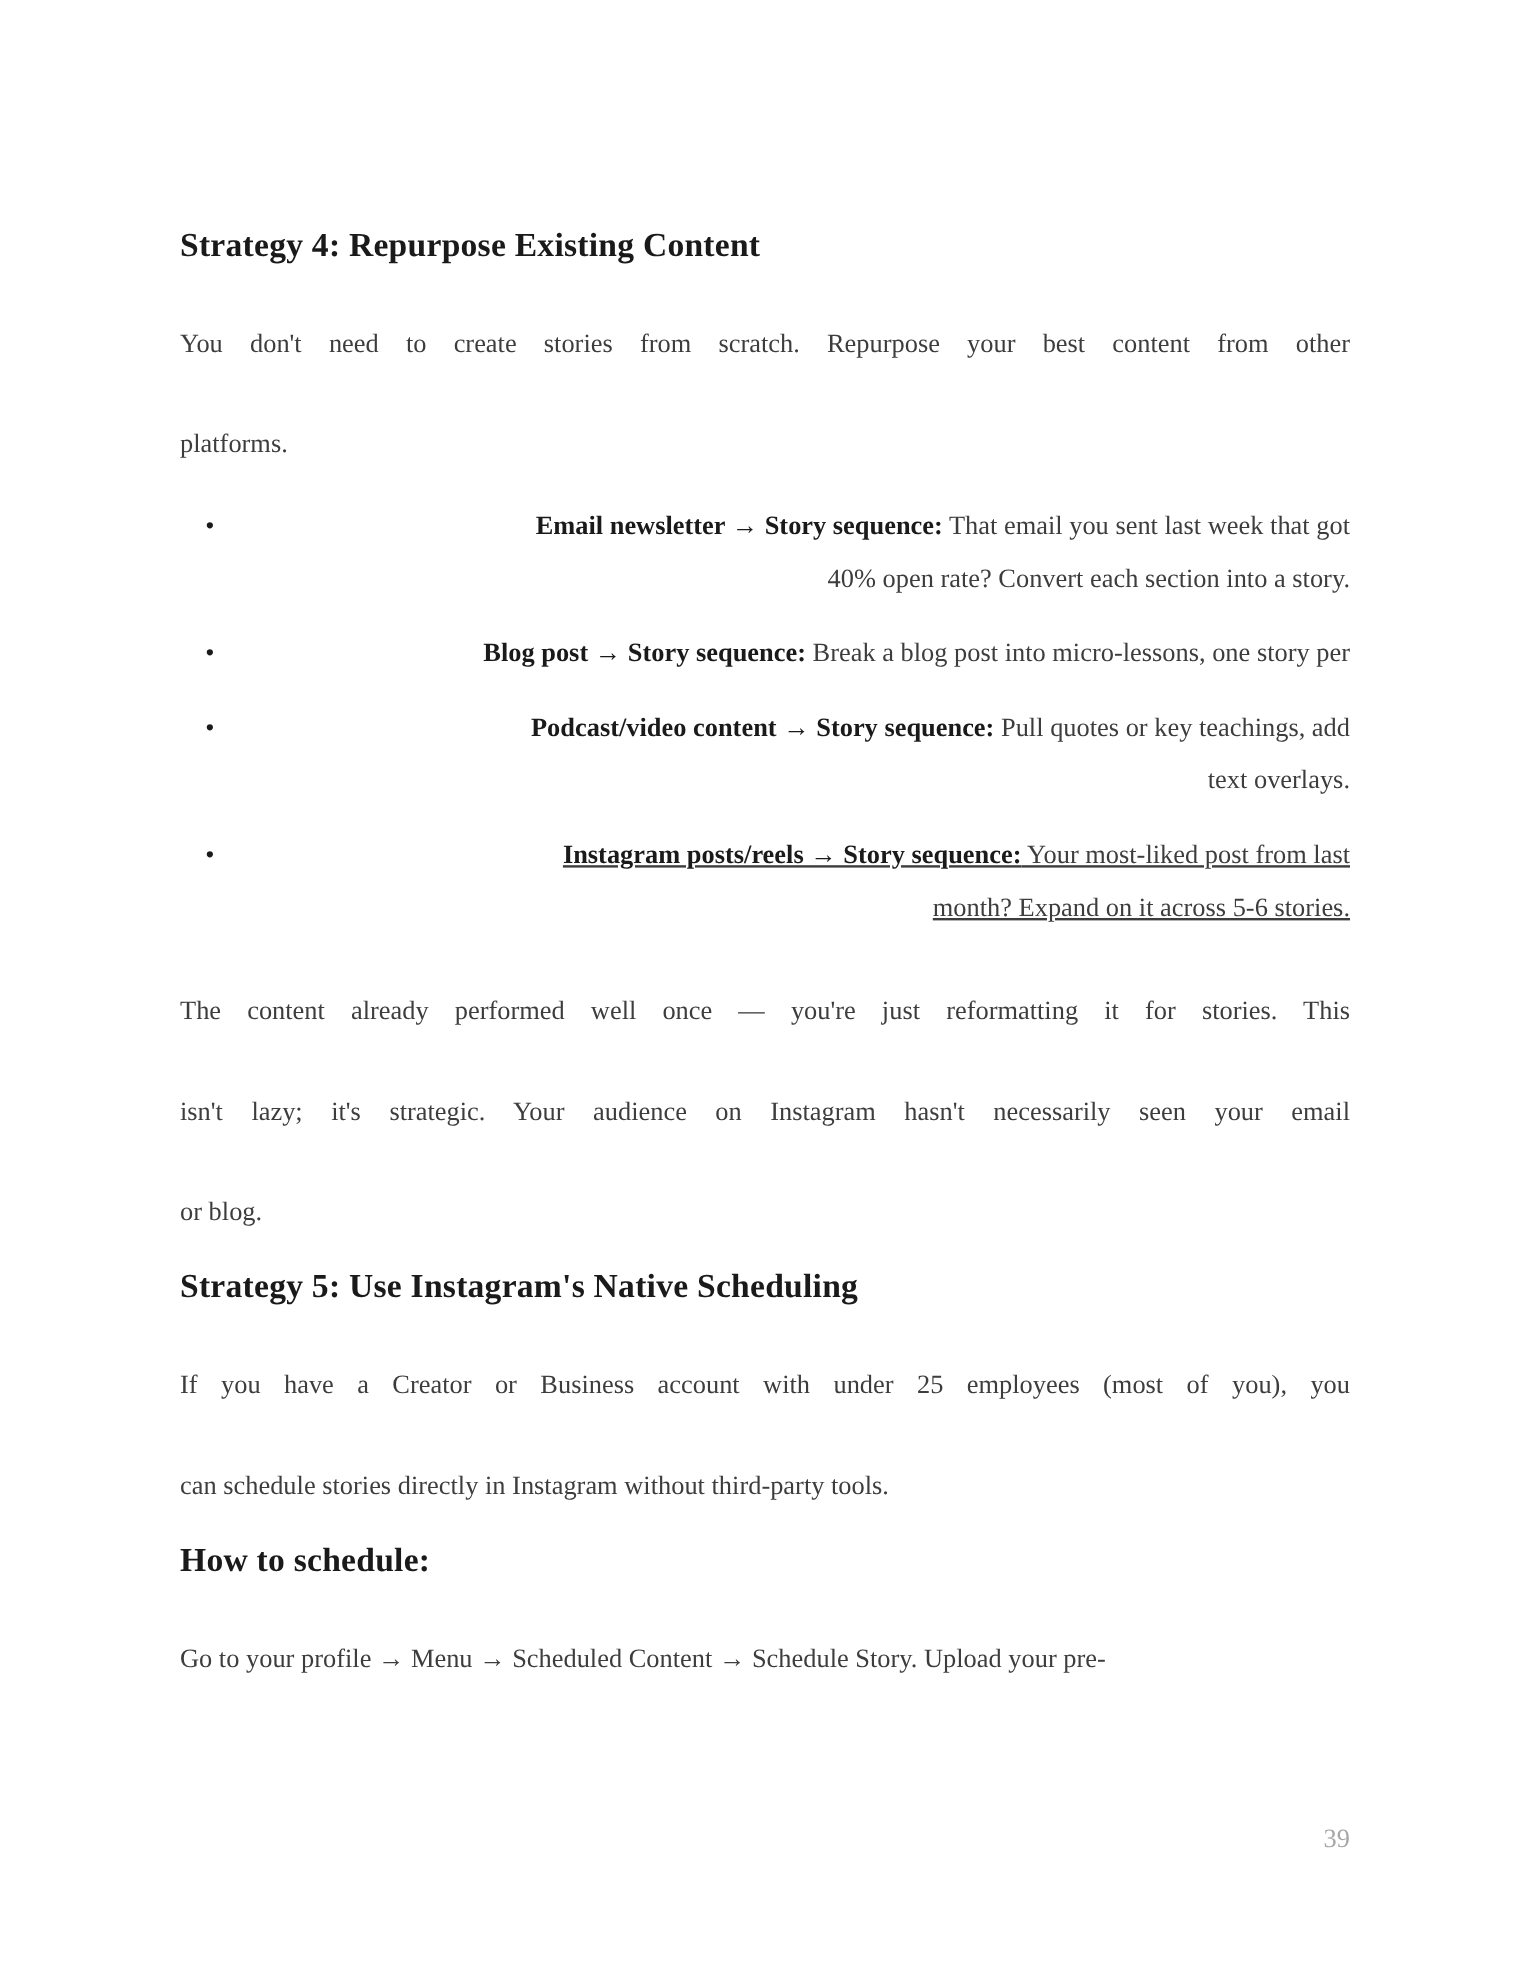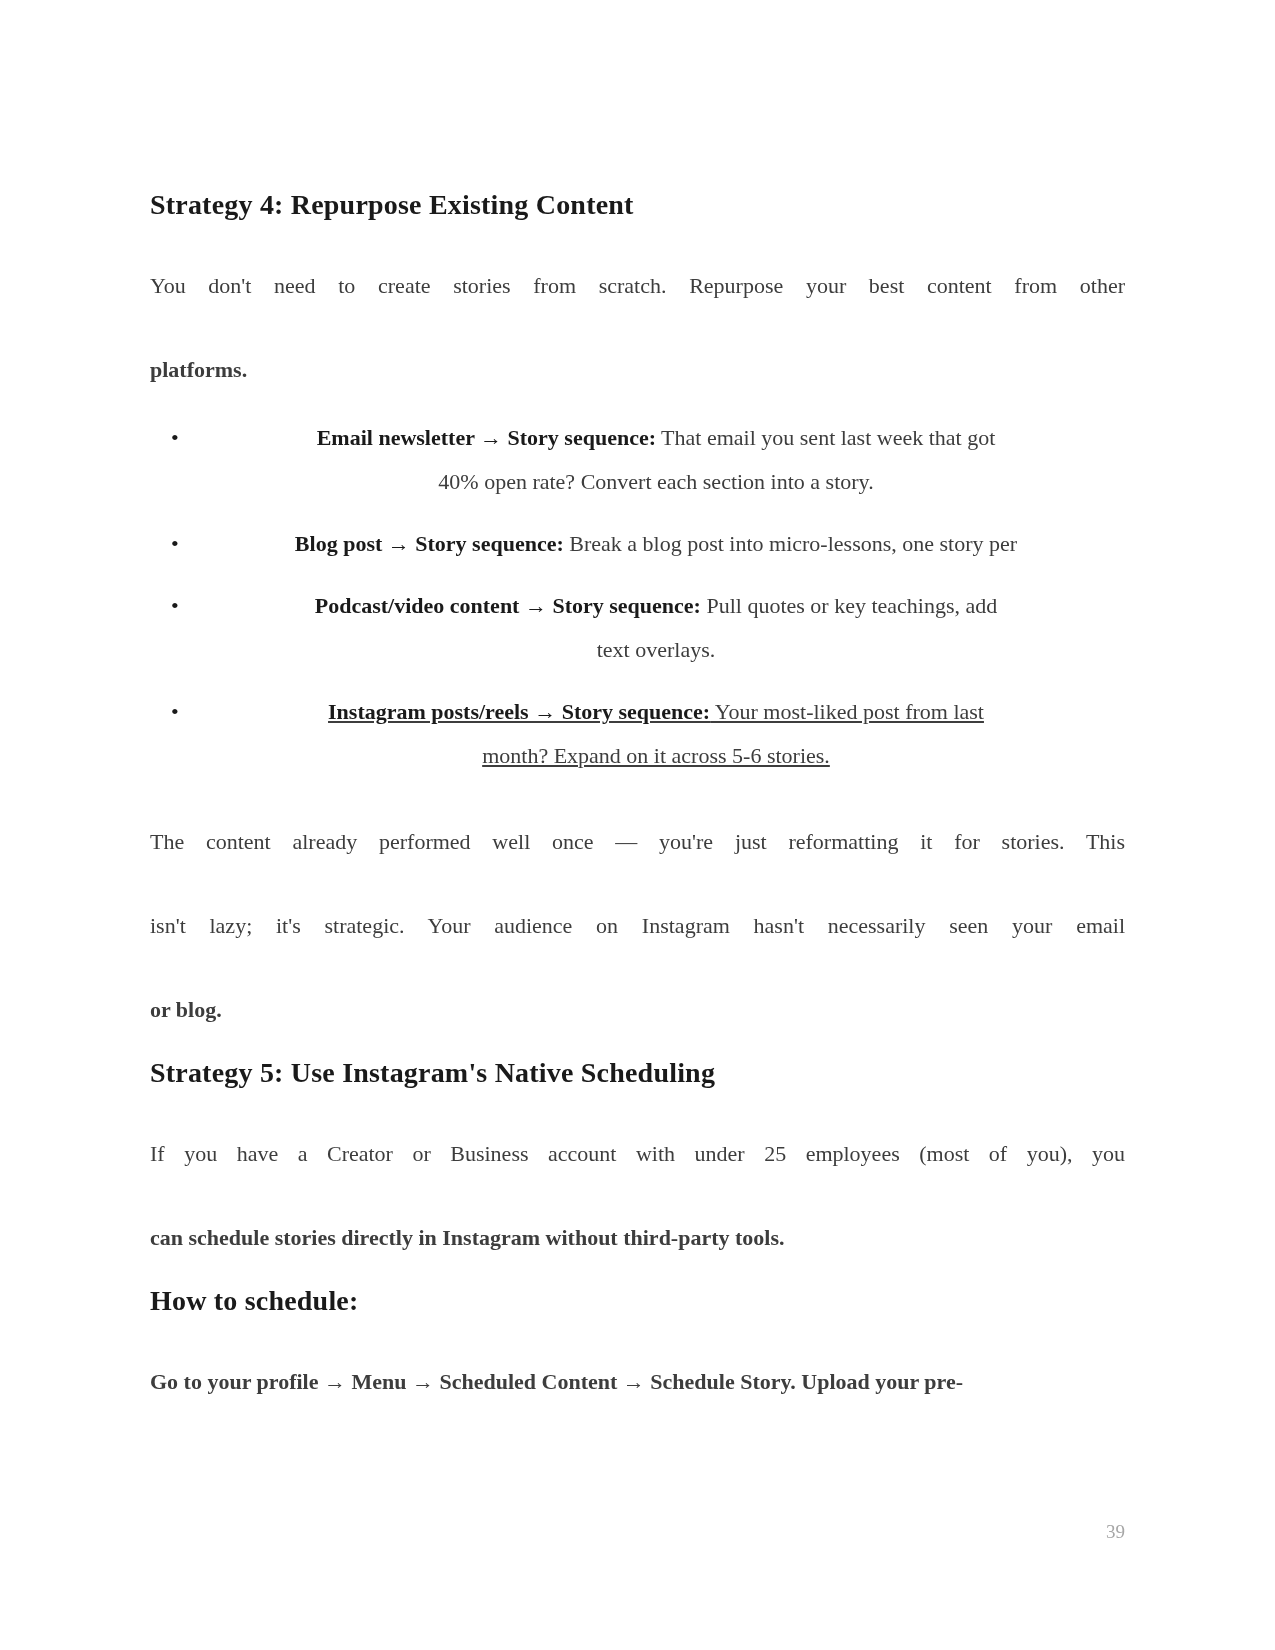--- a/index.html
+++ b/index.html
@@ -22,50 +22,50 @@
     font-weight: bold;
     color: var(--heading, #1a1a1a);
     letter-spacing: 0.2px;
   }
   .h3.first { margin-top: 38px; }
   .para {
     margin: 26px 0 0 0;
     line-height: 40px;
   }
   .para .tl { text-align: justify; text-align-last: justify; margin-top: 44px; }
-  .para .tl:last-child { text-align-last: left; font-weight: bold; }
+  .para .tl:last-child { text-align-last: left; }
   ul.bullets {
     list-style: none;
     margin: 26px 0 0 0;
     padding: 0;
   }
   ul.bullets li {
     position: relative;
     padding-left: 37px;
     line-height: 44px;
     margin: 0 0 18px 0;
-    text-align: center;
+    text-align: right;
   }
   ul.bullets li:last-child { margin-bottom: 0; text-decoration: underline; }
   ul.bullets li::before {
     content: "\2022";
     position: absolute;
     left: 21px;
     top: 0;
     color: var(--heading, #1a1a1a);
   }
   .lead {
     font-weight: bold;
     color: var(--heading, #1a1a1a);
   }
   .page-number {
     position: absolute;
     top: 1520px;
     right: 150px;
-    font-size: 19px;
+    font-size: 22px;
     line-height: 24px;
     color: var(--page_number, #a6a6a6);
   }
 </style>
 </head>
 <body>
 
 <div class="page">
 
   <div class="h3 first">Strategy 4: Repurpose Existing Content</div>

